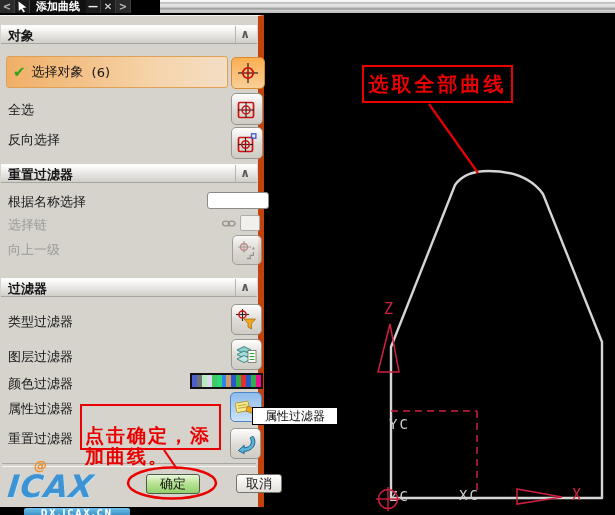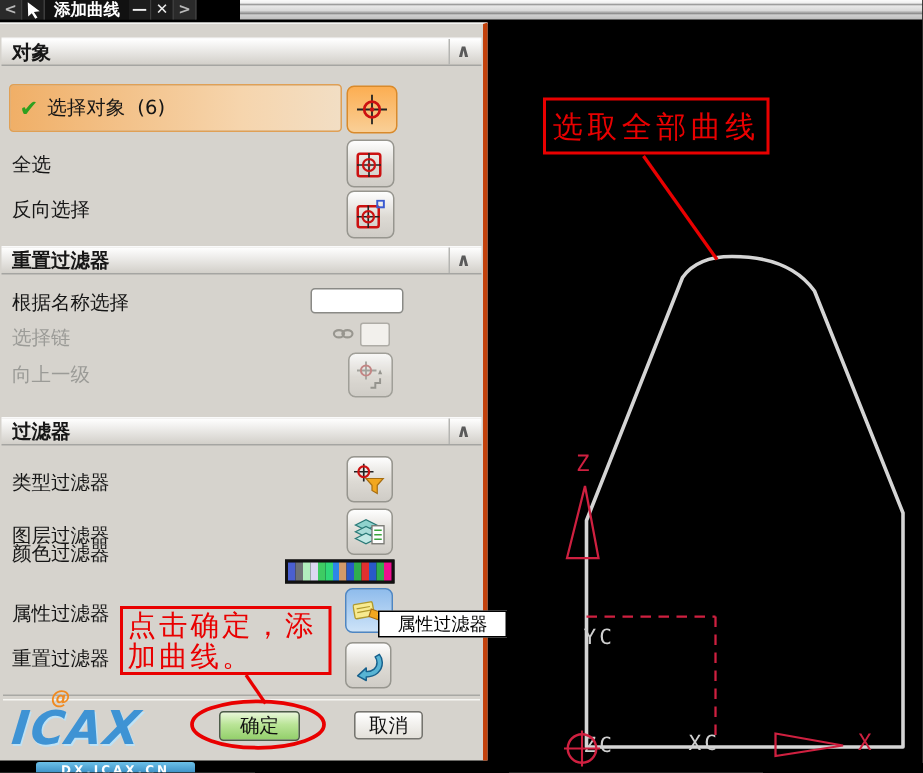--- a/index.html
+++ b/index.html
@@ -10,22 +10,22 @@
   .titlebar{position:absolute;left:0;top:0;width:615px;height:13px;}
   .tb-left{position:absolute;left:0;top:0;height:13px;display:flex;align-items:center;background:#111;}
   .tb-btn{display:inline-flex;align-items:center;justify-content:center;height:13px;min-width:14px;
           color:#eee;font-size:10px;font-weight:bold;background:#1c1c1c;border-right:1px solid #3c3c3c;cursor:pointer;}
   .tb-chev{color:#b9b9b9;background:#2a2a2a;}
   .tb-title{padding:0 6px;color:#fff;font-size:11px;font-weight:bold;background:#111;height:13px;line-height:13px;white-space:nowrap;}
   .tb-grip{position:absolute;left:160px;top:0;width:455px;height:13px;
            background:linear-gradient(180deg,#fbfbfb 0,#efefef 2px,#9d9d9d 3px,#e8e8e8 4px,#d9d9d9 7px,#8f8f8f 9px,#cfcfcf 10px,#bdbdbd 13px);}
 
   
-  .dialog{position:absolute;left:0;top:15px;width:325px;height:492px;background:#d6d3cd;
-          border-top:1px solid #f4f4f2;border-right:3px solid #c2410c;box-sizing:border-box;font-size:13px;color:#161616;}
+  .dialog{position:absolute;left:0;top:15px;width:264px;height:492px;background:#d6d3cd;
+          border-top:1px solid #f4f4f2;border-right:6px solid #c2410c;box-sizing:border-box;font-size:13px;color:#161616;}
   .sec-header{position:absolute;left:1px;right:1px;height:19px;line-height:19px;font-weight:bold;
               background:linear-gradient(180deg,#ffffff,#d2cfc9);border-top:1px solid #fafafa;border-bottom:1px solid #a5a5a2;padding-left:7px;box-sizing:border-box;}
   .sec-collapse{position:absolute;right:3px;top:0;width:18px;height:17px;line-height:17px;text-align:center;
                 color:#5a5a5a;font-size:12px;border-left:1px solid #b5b5b2;cursor:pointer;font-weight:bold;}
   .row-label{position:absolute;left:8px;white-space:nowrap;}
   .disabled{color:#9b9b97;}
   .tool-btn{position:absolute;display:flex;align-items:center;justify-content:center;
             background:linear-gradient(180deg,#fefefe,#dddad4 55%,#cfccc6);border:1px solid #97968f;border-radius:5px;cursor:pointer;box-sizing:border-box;}
   .tool-btn.orange{background:linear-gradient(180deg,#fcae52,#f9cf97);border-color:#d98a2b;}
   .tool-btn.blue{background:linear-gradient(180deg,#8fbcec,#cde3f8);border-color:#4d86c4;}
@@ -54,23 +54,23 @@
              background:linear-gradient(180deg,#6cc0e8,#2579b5);color:#fff;font-size:8px;font-weight:bold;
              letter-spacing:2px;text-align:center;line-height:11px;}
 
   
   .tooltip{position:absolute;left:252px;top:407px;width:84px;height:16px;background:#ffffff;border:1px solid #000;
            font-size:12px;line-height:16px;text-align:center;color:#000;z-index:30;}
 
   
   .viewport-svg{position:absolute;left:0;top:0;z-index:1;}
   .anno-svg{position:absolute;left:0;top:0;z-index:40;pointer-events:none;}
-  .anno-box{position:absolute;border:2px solid #e90000;color:#e90000;font-weight:normal;z-index:41;box-sizing:border-box;}
+  .anno-box{position:absolute;border:2px solid #e90000;color:#e90000;font-weight:bold;z-index:41;box-sizing:border-box;}
   .anno1{left:362px;top:65px;width:151px;height:38px;font-size:20px;line-height:34px;text-align:center;letter-spacing:3px;}
-  .anno2{left:80px;top:404px;width:141px;height:46px;font-size:19px;line-height:21px;padding:1px 0 0 3px;letter-spacing:2px;}
+  .anno2{left:80px;top:404px;width:141px;height:46px;font-size:19px;line-height:21px;padding:19px 0 0 3px;letter-spacing:2px;}
   svg text{font-family:"DejaVu Sans Mono","Liberation Mono",monospace;}
 </style>
 </head>
 <body>
 
 <div class="screen">
 
   <div class="titlebar">
     <div class="tb-left">
       <span class="tb-btn tb-chev">&lt;</span>
@@ -198,21 +198,21 @@
         <path d="M1 6 L8 2.5 L15 6 L8 9.5 Z" fill="#8fd2cd" stroke="#2a7a78" stroke-width="0.9"></path>
         <path d="M1 10.5 L8 7 L15 10.5 L8 14 Z" fill="#a8dcd8" stroke="#2a7a78" stroke-width="0.9"></path>
         <path d="M1 15 L8 11.5 L15 15 L8 18.5 Z" fill="#c2e8e4" stroke="#2a7a78" stroke-width="0.9"></path>
         <rect x="12" y="6.5" width="8" height="12" fill="#fdfdfd" stroke="#7a7a74" stroke-width="0.9"></rect>
         <line x1="13.5" y1="9.5" x2="18.5" y2="9.5" stroke="#3aa33a" stroke-width="1.1"></line>
         <line x1="13.5" y1="12.5" x2="18.5" y2="12.5" stroke="#3aa33a" stroke-width="1.1"></line>
         <line x1="13.5" y1="15.5" x2="18.5" y2="15.5" stroke="#3aa33a" stroke-width="1.1"></line>
       </svg>
     </div>
 
-    <div class="row-label" style="top:344px">颜色过滤器</div>
+    <div class="row-label" style="top:359px">颜色过滤器</div>
     <div class="color-strip">
         <span class="swatch" style="background: rgb(74, 95, 208);"></span>
         <span class="swatch" style="background: rgb(110, 114, 118);"></span>
         <span class="swatch" style="background: rgb(178, 238, 190);"></span>
         <span class="swatch" style="background: rgb(220, 216, 242);"></span>
         <span class="swatch" style="background: rgb(62, 203, 99);"></span>
         <span class="swatch" style="background: rgb(47, 216, 120);"></span>
         <span class="swatch" style="background: rgb(46, 134, 232);"></span>
         <span class="swatch" style="background: rgb(210, 154, 106);"></span>
         <span class="swatch" style="background: rgb(41, 89, 200);"></span>

